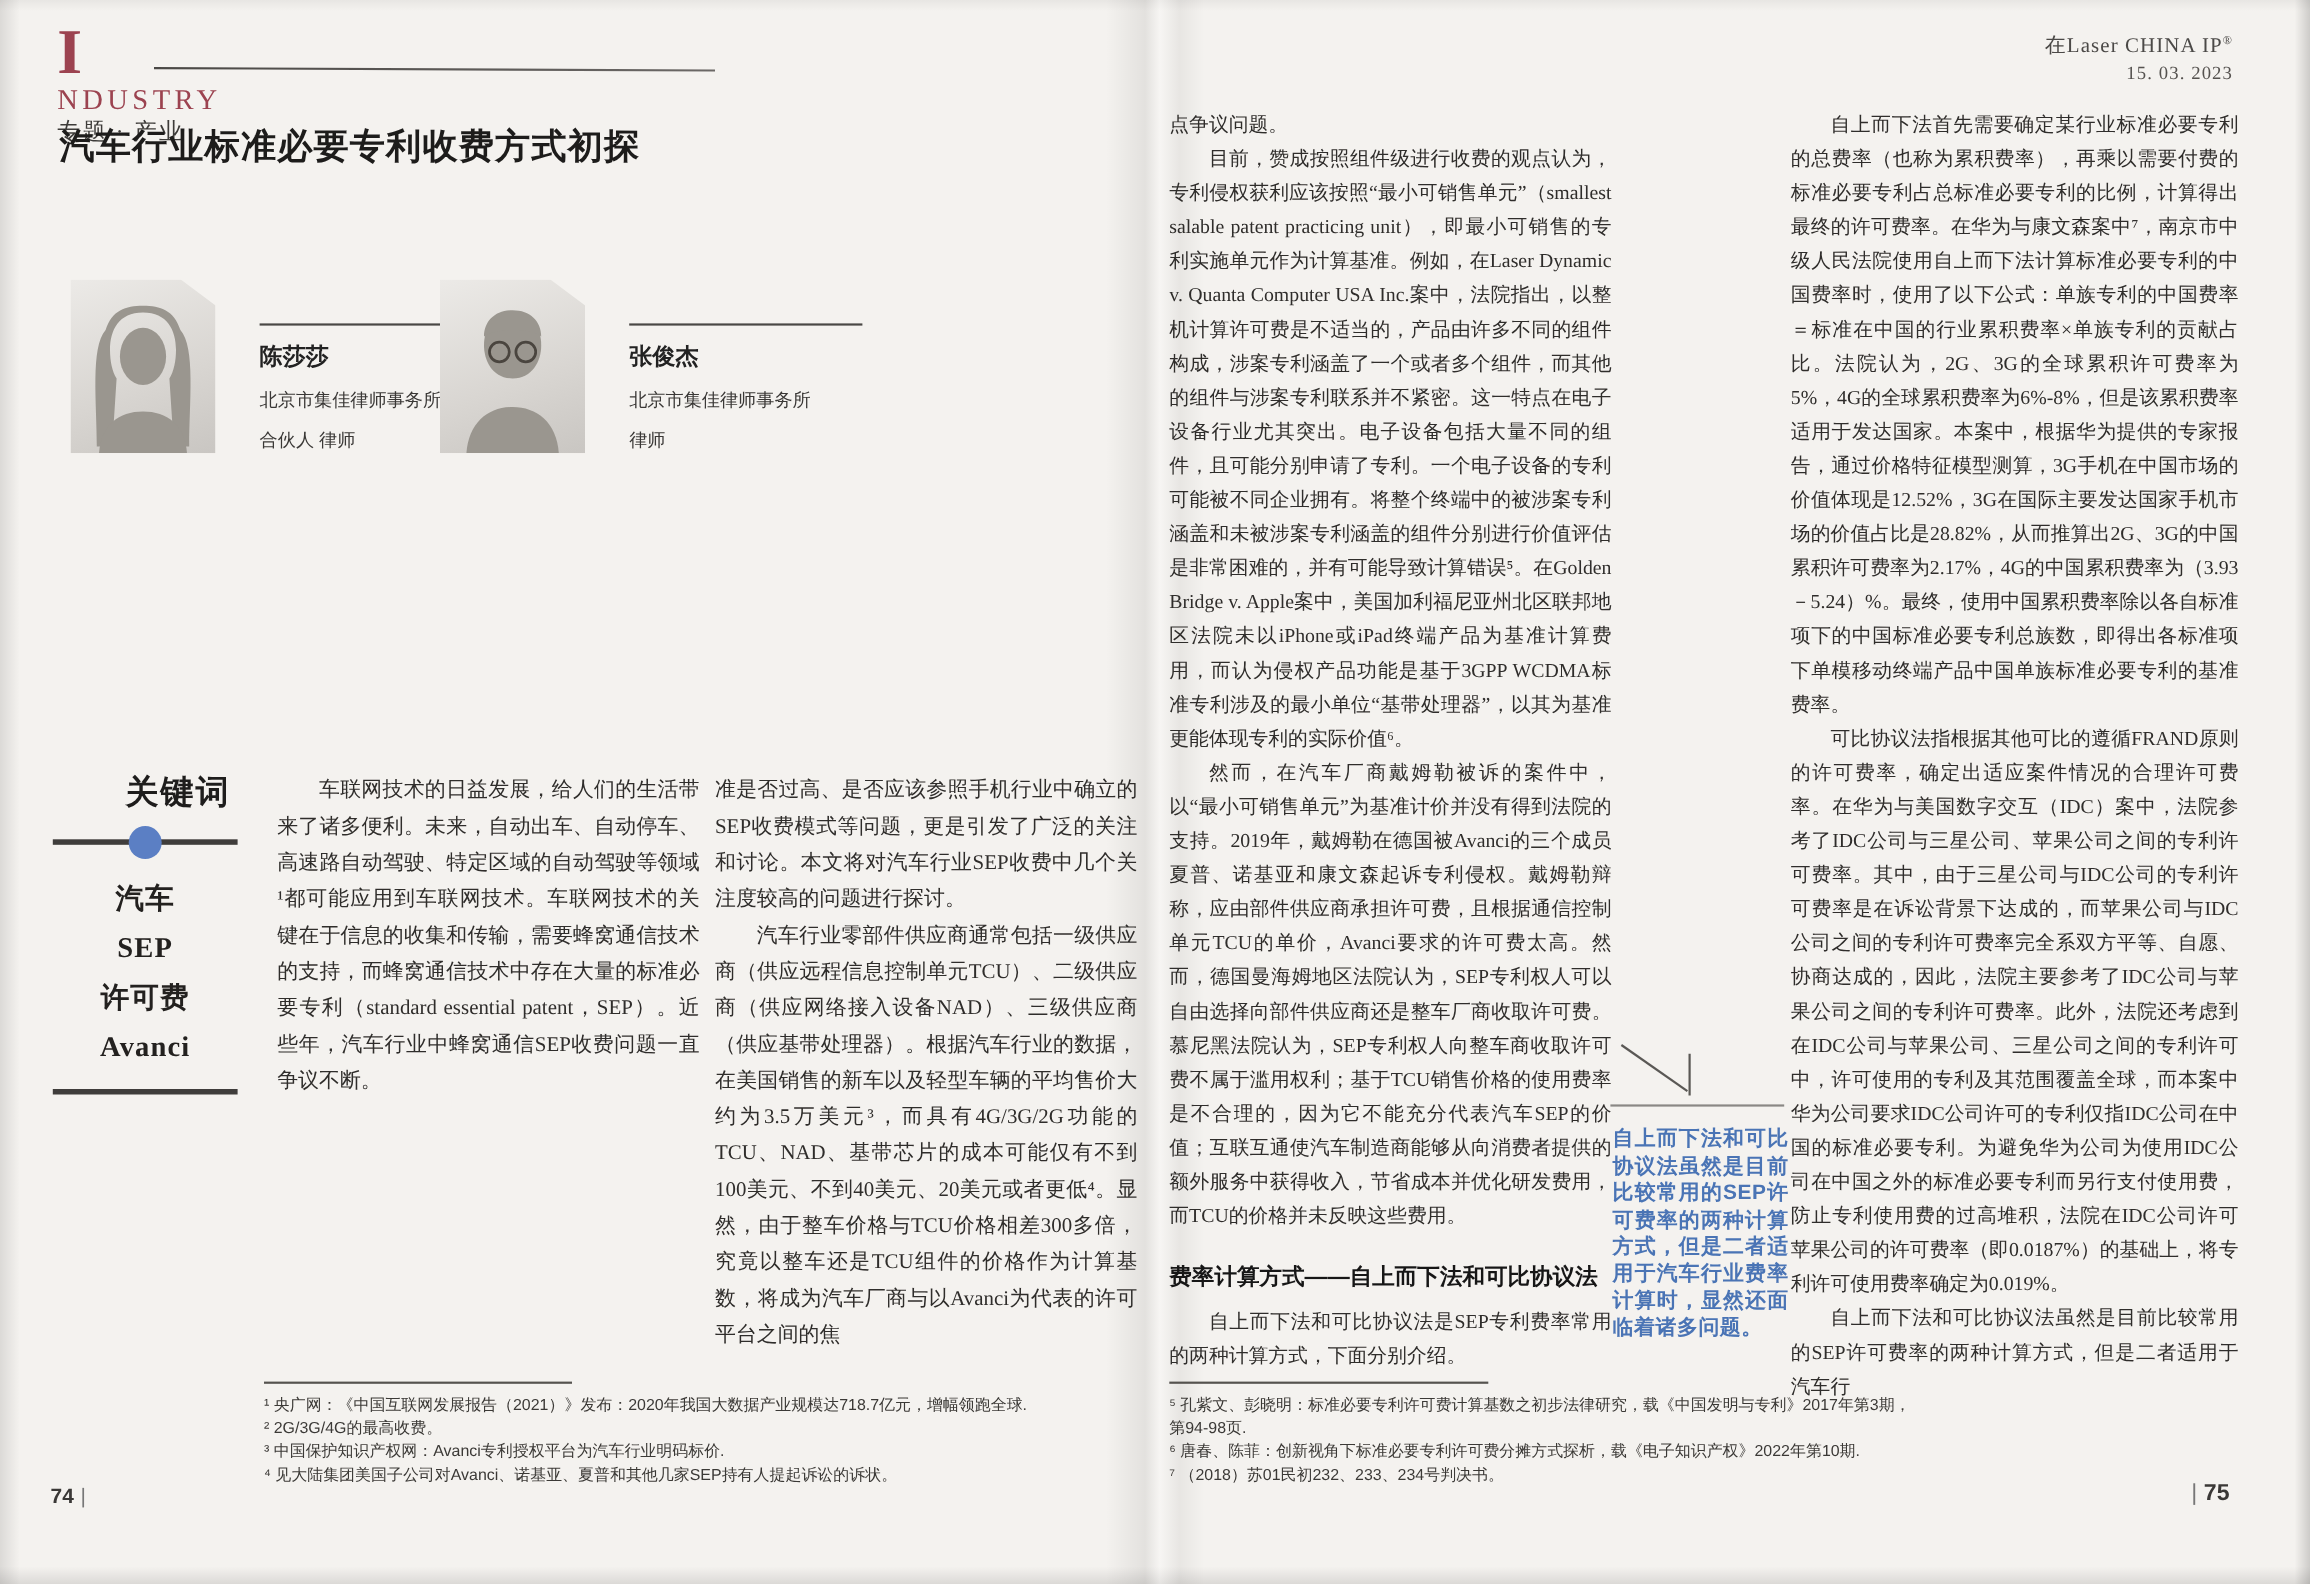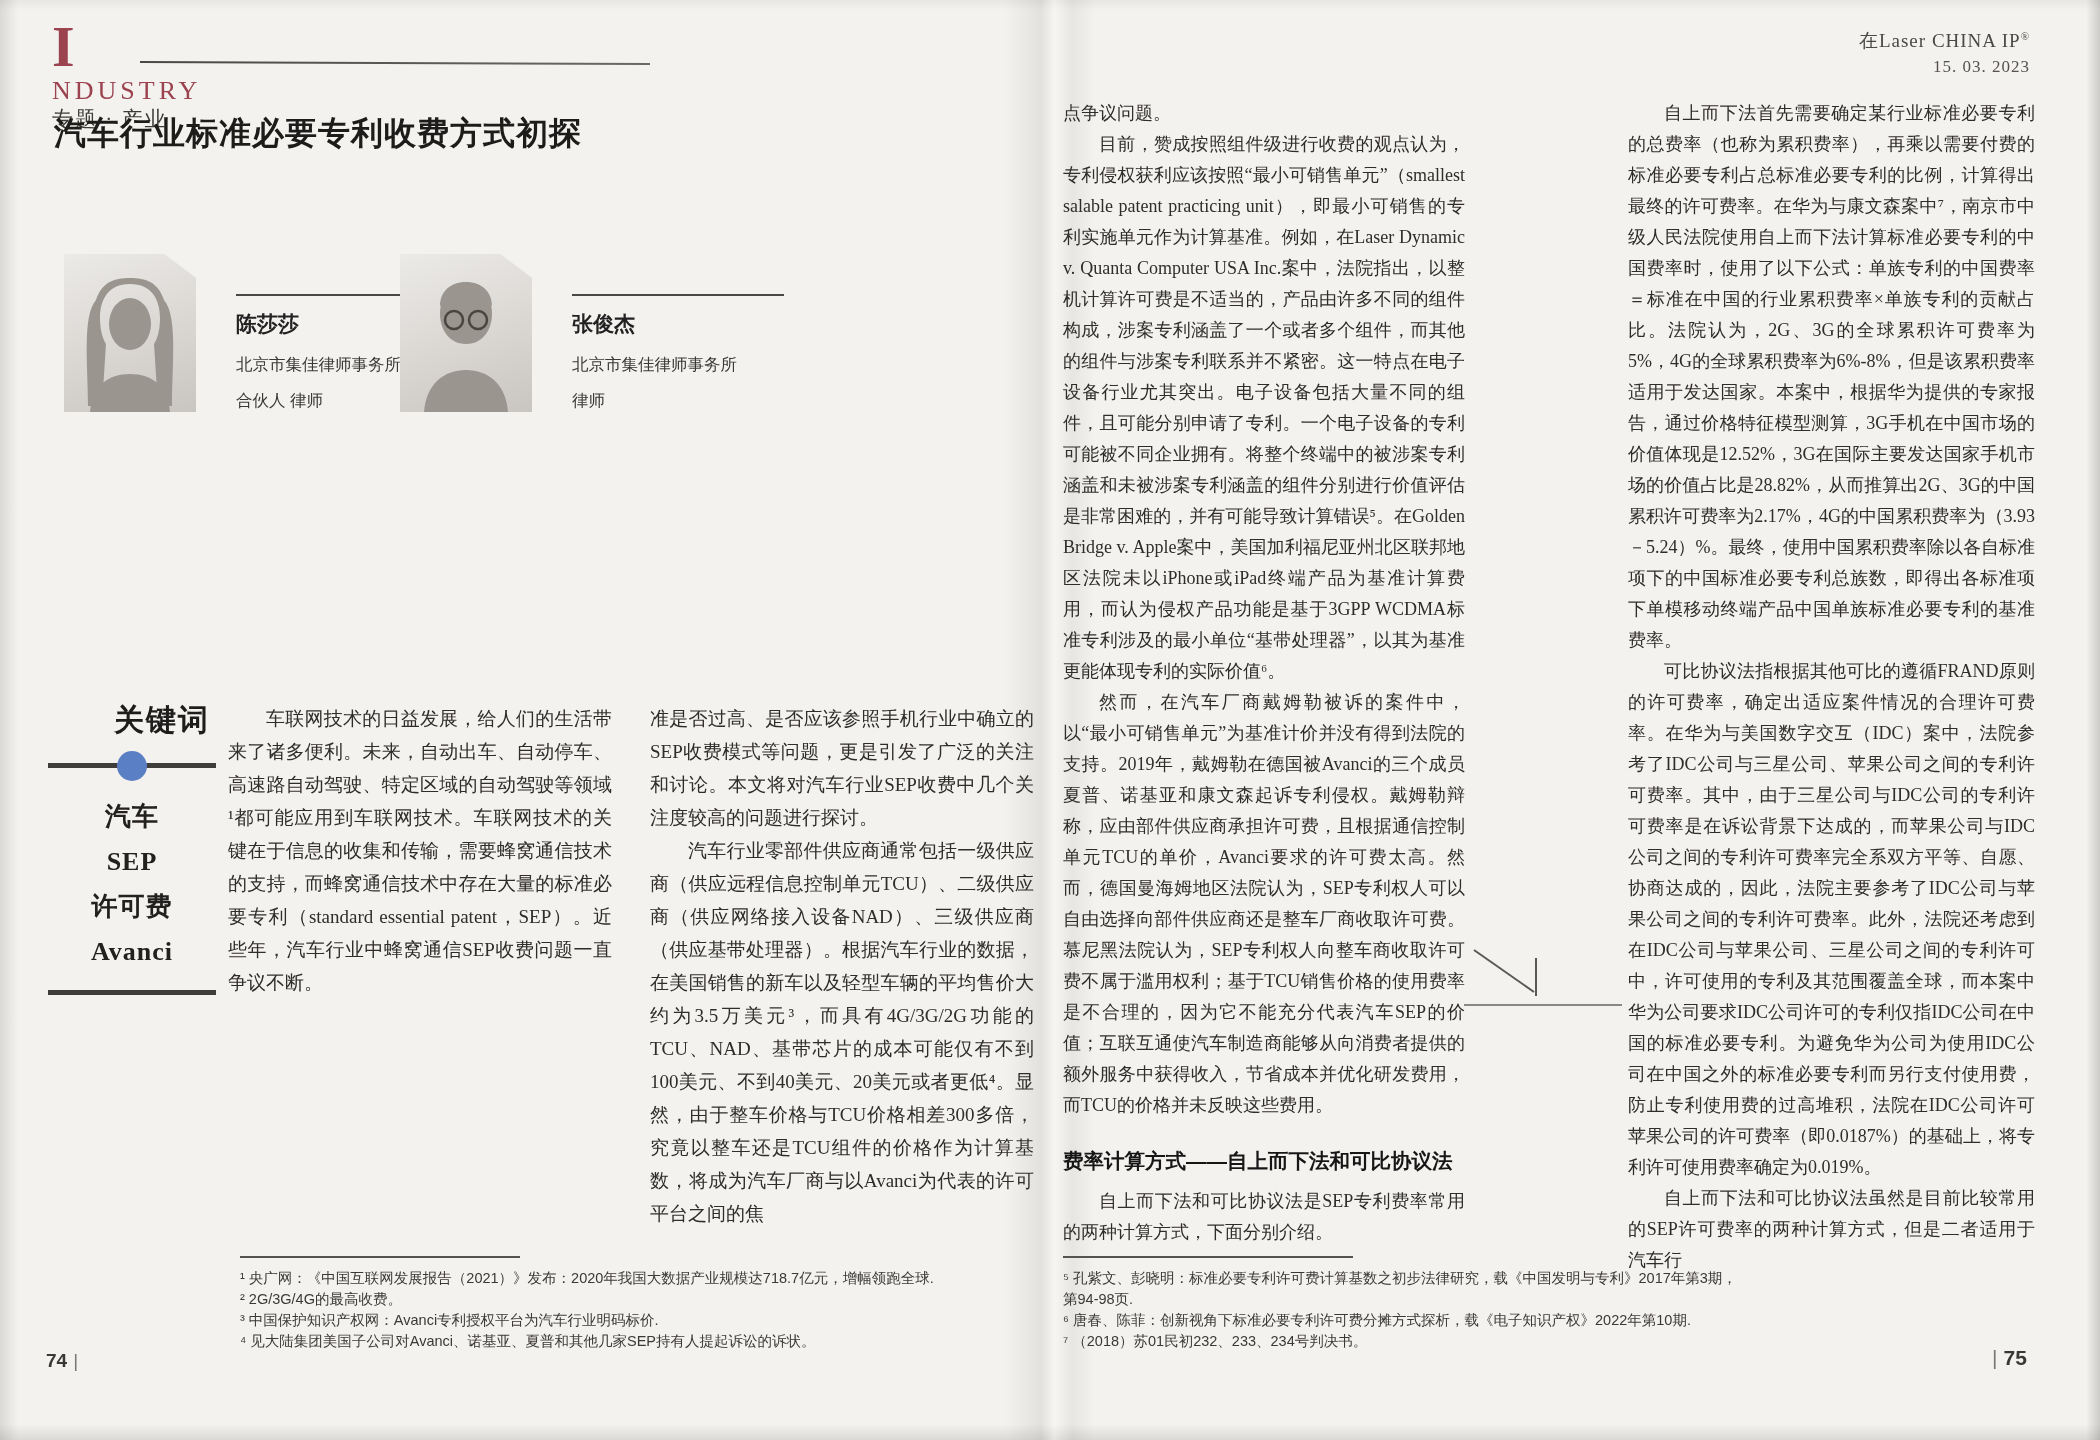--- a/index.html
+++ b/index.html
@@ -126,21 +126,21 @@
     <div class="kw-rule">
         <span class="kw-dot"></span>
       </div>
     <div class="kw-item">汽车</div>
     <div class="kw-item">SEP</div>
     <div class="kw-item">许可费</div>
     <div class="kw-item">Avanci</div>
     <div class="kw-bottom-rule"></div>
   </div>
 
-  <div class="page-col" style="left:228px;top:702px;width:384px;">
+  <div class="page-col" style="left:252px;top:702px;width:384px;">
     <p class="body-para">车联网技术的日益发展，给人们的生活带来了诸多便利。未来，自动出车、自动停车、高速路自动驾驶、特定区域的自动驾驶等领域¹都可能应用到车联网技术。车联网技术的关键在于信息的收集和传输，需要蜂窝通信技术的支持，而蜂窝通信技术中存在大量的标准必要专利（standard essential patent，SEP）。近些年，汽车行业中蜂窝通信SEP收费问题一直争议不断。</p>
   </div>
 
   <div class="page-col" style="left:650px;top:702px;width:384px;">
     <p class="body-para no-indent">准是否过高、是否应该参照手机行业中确立的SEP收费模式等问题，更是引发了广泛的关注和讨论。本文将对汽车行业SEP收费中几个关注度较高的问题进行探讨。</p>
     <p class="body-para">汽车行业零部件供应商通常包括一级供应商（供应远程信息控制单元TCU）、二级供应商（供应网络接入设备NAD）、三级供应商（供应基带处理器）。根据汽车行业的数据，在美国销售的新车以及轻型车辆的平均售价大约为3.5万美元³，而具有4G/3G/2G功能的TCU、NAD、基带芯片的成本可能仅有不到100美元、不到40美元、20美元或者更低⁴。显然，由于整车价格与TCU价格相差300多倍，究竟以整车还是TCU组件的价格作为计算基数，将成为汽车厂商与以Avanci为代表的许可平台之间的焦</p>
   </div>
 
   <div class="fn-sep" style="left:240px;top:1256px;width:280px;"></div>
   <div class="fn-block" style="left:240px;top:1268px;width:800px;">
@@ -164,20 +164,21 @@
     <p class="body-para">自上而下法和可比协议法虽然是目前比较常用的SEP许可费率的两种计算方式，但是二者适用于汽车行</p>
   </div>
 
   <div class="callout-arrow">
     <svg width="120" height="56" viewBox="0 0 120 56">
       <line x1="6" y1="4" x2="66" y2="46" stroke="#5a5855" stroke-width="2"></line>
       <line x1="68" y1="12" x2="68" y2="50" stroke="#5a5855" stroke-width="2"></line>
     </svg>
   </div>
   <div class="callout-rule"></div>
+  <div class="callout-text">自上而下法和可比协议法虽然是目前比较常用的SEP许可费率的两种计算方式，但是二者适用于汽车行业费率计算时，显然还面临着诸多问题。</div>
 
   <div class="fn-sep" style="left:1063px;top:1256px;width:290px;"></div>
   <div class="fn-block" style="left:1063px;top:1268px;width:680px;">
     <p class="fn-line">⁵ 孔紫文、彭晓明：标准必要专利许可费计算基数之初步法律研究，载《中国发明与专利》2017年第3期，第94-98页.</p>
     <p class="fn-line">⁶ 唐春、陈菲：创新视角下标准必要专利许可费分摊方式探析，载《电子知识产权》2022年第10期.</p>
     <p class="fn-line">⁷ （2018）苏01民初232、233、234号判决书。</p>
   </div>
 
   <div class="page-num pn-left"><span>74</span><span class="bar">|</span></div>
   <div class="page-num pn-right"><span class="bar">|</span><span>75</span></div>

